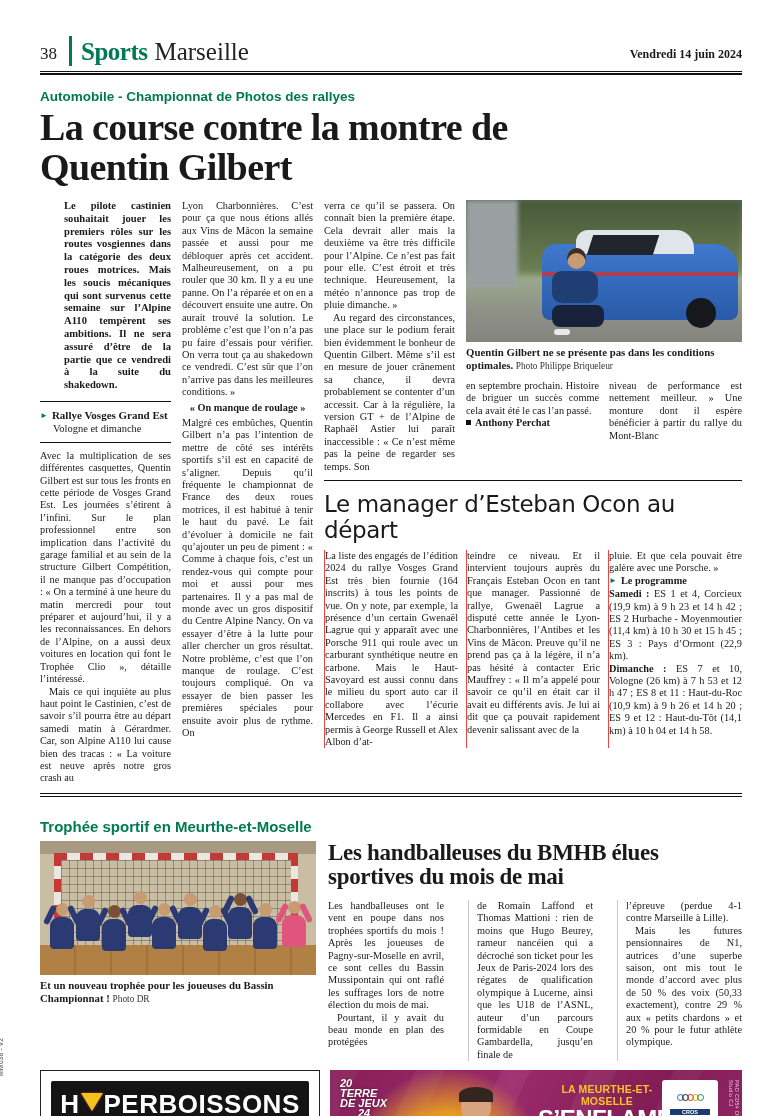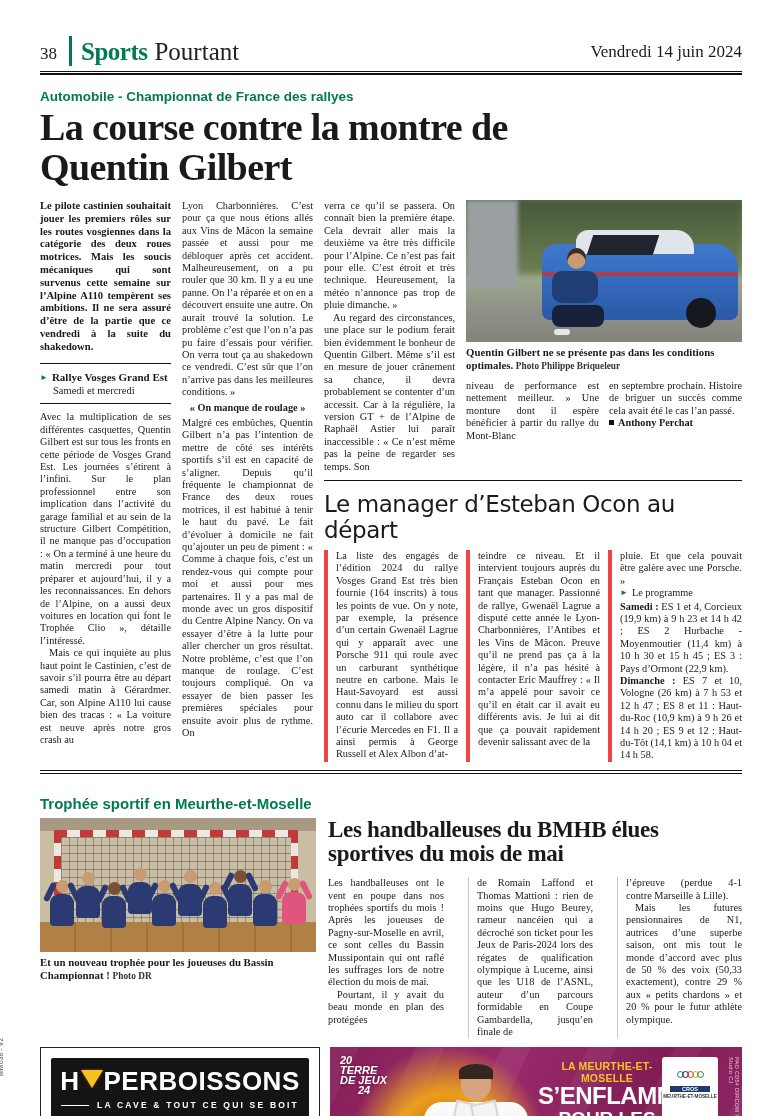--- a/index.html
+++ b/index.html
@@ -7,55 +7,55 @@
   .page { width:773px; height:1116px; background:#fff; position:relative; overflow:hidden;
           font-family:"Liberation Serif", serif; color:#1a1a1a; }
   .inner { padding:0 31px 0 40px; }
 
   
   .masthead { display:flex; align-items:flex-end; padding-top:36px; }
   .pagenum { font-size:17px; padding-bottom:2px; }
   .greenbar { width:3px; height:30px; background:var(--green); margin:0 9px 0 12px; }
   .mast-title { font-size:25px; font-weight:bold; color:var(--green); letter-spacing:-0.5px; }
   .mast-edition { font-size:25px; font-weight:normal; color:#222; margin-left:7px; }
-  .mast-date { margin-left:auto; font-size:17px; font-weight:normal; padding-bottom:4px; }
+  .mast-date { margin-left:auto; font-size:12px; font-weight:bold; padding-bottom:4px; }
   .header-rule { margin-top:5px; height:4px; border-top:1px solid #111; border-bottom:2px solid #111; }
 
   :root { --green:#007a52; --purple:#8e2160; --red:#d5172c; }
 
   
   .kicker { font-family:"Liberation Sans", sans-serif; font-weight:bold; color:var(--green); }
   .rally-kicker { font-size:13.5px; margin-top:14px; }
   .headline { font-size:38px; line-height:1.04; font-weight:bold; letter-spacing:-0.6px;
               width:530px; margin-top:4px; }
   .ocon-head { font-family:"DejaVu Sans", sans-serif; font-weight:normal; font-size:23px;
                letter-spacing:-0.4px; margin:7px 0 7px; }
   .hb-kicker { font-size:15px; margin:21px 0 6px; }
   .hb-head { font-size:23px; line-height:1.07; font-weight:bold; letter-spacing:-0.3px; margin-bottom:10px; }
 
   
   .bcol { font-size:10.3px; line-height:12.4px; text-align:justify; hyphens:auto; }
   .bcol p { text-indent:9px; }
   .bcol p.noind { text-indent:0; }
-  .lead { font-weight:bold; font-size:10.6px; line-height:12.8px; }
+  .lead { font-weight:bold; font-size:10.6px; line-height:12.8px;margin-left:24px; }
   .subhead { font-weight:bold; text-align:center; text-indent:0 !important; margin:3px 0; }
   .a1-flex { display:flex; gap:11px; margin-top:13px; }
   .w131 { width:131px; flex:none; }
   .right-zone { flex:1; min-width:0; }
   .row1 { display:flex; gap:11px; }
   .photo-block { flex:1; min-width:0; }
 
   .event-box { border-top:1px solid #111; border-bottom:1px solid #111; padding:7px 0 6px; margin:9px 0 7px; }
   .event-name { font-weight:bold; font-size:11px; }
   .event-date { font-size:10.5px; margin-left:13px; }
   .arrow-icon::before { content:"►"; color:var(--green); font-size:8px; margin-right:4px; position:relative; top:-1px; }
 
   .caption { font-size:10.8px; line-height:13px; margin-top:4px; }
   .caption b { font-weight:bold; }
-  .credit { font-weight:bold; font-size:9.3px; color:#333; }
+  .credit { font-weight:normal; font-size:9.3px; color:#333; }
 
   .duo { display:flex; gap:10px; margin-top:7px; }
   .duo > div { flex:1; min-width:0; }
   .author { font-weight:bold; }
   .author-bullet::before { content:""; display:inline-block; width:5px; height:5px; background:#111; margin-right:4px; position:relative; top:-1px; }
 
   
   .qg-photo { position:relative; width:100%; height:142px; overflow:hidden;
               background:linear-gradient(180deg,#5e6e52 0%,#7c9163 32%,#9aa98a 55%,#8f9188 78%,#83857c 100%); }
   .hedge { position:absolute; inset:0 0 auto 0; height:52%; background:linear-gradient(#46583a,#6d8052); filter:blur(3px); }
@@ -69,22 +69,22 @@
   .driver { position:absolute; left:86px; top:48px; width:56px; }
   .d-head { width:19px; height:21px; border-radius:50%; background:#c99b72; margin-left:15px;
             box-shadow:inset 0 5px 0 #3a2f26; }
   .d-torso { width:46px; height:32px; background:#1f3e74; border-radius:10px; margin-top:2px; }
   .d-legs { width:52px; height:22px; background:#17213a; border-radius:8px; margin-top:2px; }
   .d-shoe { width:16px; height:6px; background:#e8e8e8; border-radius:3px; margin:2px 0 0 2px; }
 
   
   .ocon { border-top:1px solid #111; margin-top:7px; padding-top:3px; }
   .ocon-cols { display:flex; gap:8px; }
-  .ocon-cols > div { flex:1; min-width:0; border-left:4px solid #ef4444; padding-left:8px; }
-  .prog-title { font-weight:normal; text-indent:0 !important; }
+  .ocon-cols > div { flex:1; min-width:0; border-left:1px solid #ef4444; }
+  .prog-title { font-weight:bold; text-indent:0 !important; }
   .runin { font-weight:bold;margin-top:22px; }
 
   .double-rule { border-top:1px solid #111; border-bottom:1px solid #111; height:4px; margin:8px 0 0; }
 
   
   .hb-flex { display:flex; gap:12px; }
   .hb-left { width:276px; flex:none; }
   .hb-right { flex:1; min-width:0; }
   .hb-cols { display:flex; gap:24px; }
   .hb-cols > div { flex:1; min-width:0; }
@@ -170,34 +170,34 @@
 </head>
 <body>
 
 <div class="page">
   <div class="inner">
 
     <div class="masthead">
       <span class="pagenum">38</span>
       <span class="greenbar"></span>
       <span class="mast-title">Sports</span>
-      <span class="mast-edition">Pourtant</span>
+      <span class="mast-edition">Marseille</span>
       <span class="mast-date">Vendredi 14 juin 2024</span>
     </div>
     <div class="header-rule"></div>
 
-    <div class="kicker rally-kicker">Automobile - Championnat de France des rallyes</div>
+    <div class="kicker rally-kicker">Automobile - Championnat de Photos des rallyes</div>
     <h1 class="headline">La course contre la montre de Quentin Gilbert</h1>
 
     <div class="a1-flex">
       <div class="bcol w131">
         <p class="lead noind">Le pilote castinien souhaitait jouer les premiers rôles sur les routes vosgiennes dans la catégorie des deux roues motrices. Mais les soucis mécaniques qui sont survenus cette semaine sur l’Alpine A110 tempèrent ses ambitions. Il ne sera assuré d’être de la partie que ce vendredi à la suite du shakedown.</p>
         <div class="event-box">
           <div class="event-name"><span class="arrow-icon"></span><span>Rallye Vosges Grand Est</span></div>
-          <div class="event-date">Samedi et mercredi</div>
+          <div class="event-date">Vologne et dimanche</div>
         </div>
         <p class="noind">Avec la multiplication de ses différentes casquettes, Quentin Gilbert est sur tous les fronts en cette période de Vosges Grand Est. Les journées s’étirent à l’infini. Sur le plan professionnel entre son implication dans l’activité du garage familial et au sein de la structure Gilbert Compétition, il ne manque pas d’occupation : « On a terminé à une heure du matin mercredi pour tout préparer et aujourd’hui, il y a les reconnaissances. En dehors de l’Alpine, on a aussi deux voitures en location qui font le Trophée Clio », détaille l’intéressé.</p>
         <p>Mais ce qui inquiète au plus haut point le Castinien, c’est de savoir s’il pourra être au départ samedi matin à Gérardmer. Car, son Alpine A110 lui cause bien des tracas : « La voiture est neuve après notre gros crash au</p>
       </div>
 
       <div class="bcol w131">
         <p class="noind">Lyon Charbonnières. C’est pour ça que nous étions allés aux Vins de Mâcon la semaine passée et aussi pour me débloquer après cet accident. Malheureusement, on a pu rouler que 30 km. Il y a eu une panne. On l’a réparée et on en a découvert ensuite une autre. On aurait trouvé la solution. Le problème c’est que l’on n’a pas pu faire d’essais pour vérifier. On verra tout ça au shakedown ce vendredi. C’est sûr que l’on n’arrive pas dans les meilleures conditions. »</p>
         <p class="subhead">« On manque de roulage »</p>
         <p class="noind">Malgré ces embûches, Quentin Gilbert n’a pas l’intention de mettre de côté ses intérêts sportifs s’il est en capacité de s’aligner. Depuis qu’il fréquente le championnat de France des deux roues motrices, il est habitué à tenir le haut du pavé. Le fait d’évoluer à domicile ne fait qu’ajouter un peu de piment : « Comme à chaque fois, c’est un rendez-vous qui compte pour moi et aussi pour mes partenaires. Il y a pas mal de monde avec un gros dispositif du Centre Alpine Nancy. On va essayer d’être à la lutte pour aller chercher un gros résultat. Notre problème, c’est que l’on manque de roulage. C’est toujours compliqué. On va essayer de bien passer les premières spéciales pour ensuite avoir plus de rythme. On</p>
       </div>
@@ -224,25 +224,25 @@
                 <div class="d-legs"></div>
                 <div class="d-shoe"></div>
               </div>
             </div>
             <div class="caption">
               <b>Quentin Gilbert ne se présente pas dans les conditions optimales.</b>
               <span class="credit">Photo Philippe Briqueleur</span>
             </div>
             <div class="duo bcol">
               <div>
-                <p class="noind">niveau de performance est nettement meilleur. » Une monture dont il espère bénéficier à partir du rallye du Mont-Blanc</p>
+                <p class="noind">en septembre prochain. Histoire de briguer un succès comme cela avait été le cas l’an passé.</p>
+                <p class="noind author"><span class="author-bullet"></span><span>Anthony Perchat</span></p>
               </div>
               <div>
-                <p class="noind">en septembre prochain. Histoire de briguer un succès comme cela avait été le cas l’an passé.</p>
-                <p class="noind author"><span class="author-bullet"></span><span>Anthony Perchat</span></p>
+                <p class="noind">niveau de performance est nettement meilleur. » Une monture dont il espère bénéficier à partir du rallye du Mont-Blanc</p>
               </div>
             </div>
           </div>
         </div>
 
         <div class="ocon">
           <h2 class="ocon-head">Le manager d’Esteban Ocon au départ</h2>
           <div class="ocon-cols bcol">
             <div>
               <p class="noind">La liste des engagés de l’édition 2024 du rallye Vosges Grand Est très bien fournie (164 inscrits) à tous les points de vue. On y note, par exemple, la présence d’un certain Gwenaël Lagrue qui y apparaît avec une Porsche 911 qui roule avec un carburant synthétique neutre en carbone. Mais le Haut-Savoyard est aussi connu dans le milieu du sport auto car il collabore avec l’écurie Mercedes en F1. Il a ainsi permis à George Russell et Alex Albon d’at-</p>

